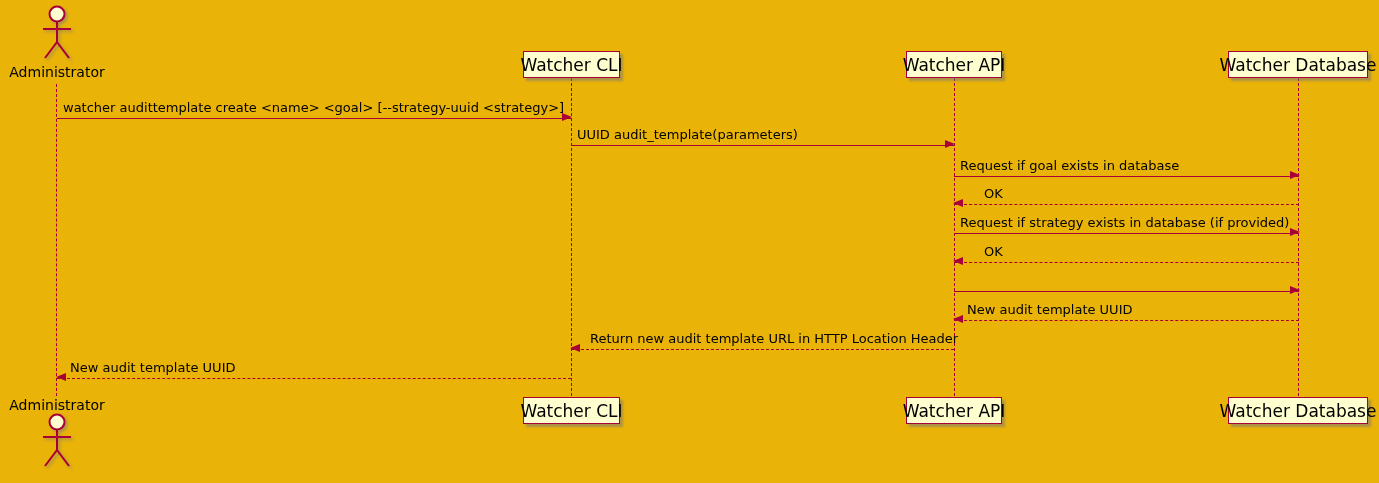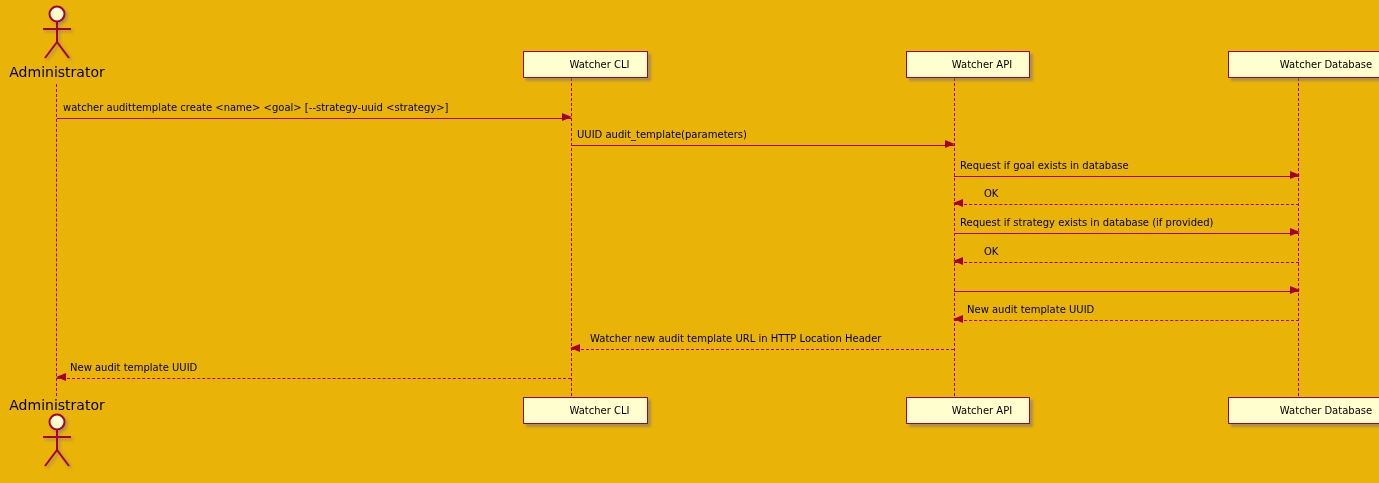--- a/index.html
+++ b/index.html
@@ -17,34 +17,33 @@
     overflow:hidden;
   }
   
   .pbox{
     position:absolute;
     height:25px;
     background:var(--fill);
     border:1.5px solid var(--accent);
     box-shadow:2.5px 2.5px 2px rgba(120,120,120,.55);
     display:flex;align-items:center;justify-content:center;
-    font-size:10px;
+    font-size:17px;
     white-space:nowrap;
-    padding-left:28px;
   }
   
   .lifeline{
     position:absolute;
     width:0;
     border-left:1px dashed var(--accent);
   }
   
   .lbl{
     position:absolute;
-    font-size:10px;
+    font-size:13px;
     line-height:16px;
     white-space:nowrap;
   }
   
   .mline{position:absolute;height:0;}
   .solid{border-top:1.5px solid var(--accent);}
   .dashed{border-top:1px dashed var(--accent);}
   .arr-r::after{
     content:"";position:absolute;right:-1px;top:-6px;
     width:0;height:0;
@@ -107,21 +106,21 @@
   <div class="mline solid arr-r" style="left:954px;top:233px;width:345px;"></div>
 
   <div class="lbl" style="left:984px;top:244px;">OK</div>
   <div class="mline dashed arr-l" style="left:954px;top:262px;width:345px;"></div>
 
   <div class="mline solid arr-r" style="left:954px;top:291px;width:345px;"></div>
 
   <div class="lbl" style="left:967px;top:302px;">New audit template UUID</div>
   <div class="mline dashed arr-l" style="left:954px;top:320px;width:345px;"></div>
 
-  <div class="lbl" style="left:590px;top:331px;">Watcher new audit template URL in HTTP Location Header</div>
+  <div class="lbl" style="left:590px;top:331px;">Return new audit template URL in HTTP Location Header</div>
   <div class="mline dashed arr-l" style="left:571px;top:349px;width:383px;"></div>
 
   <div class="lbl" style="left:70px;top:360px;">New audit template UUID</div>
   <div class="mline dashed arr-l" style="left:57px;top:378px;width:514px;"></div>
 
   <div class="pbox" style="left:523px;top:397px;width:95px;">Watcher CLI</div>
   <div class="pbox" style="left:906px;top:397px;width:94px;">Watcher API</div>
   <div class="pbox" style="left:1228px;top:397px;width:138px;">Watcher Database</div>
 
   <div class="actor-label" style="left:7px;top:397px;">Administrator</div>

